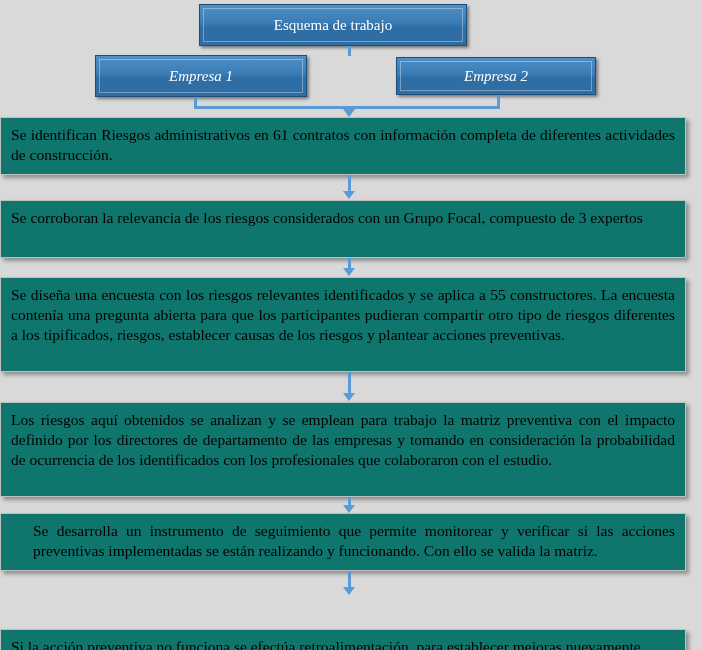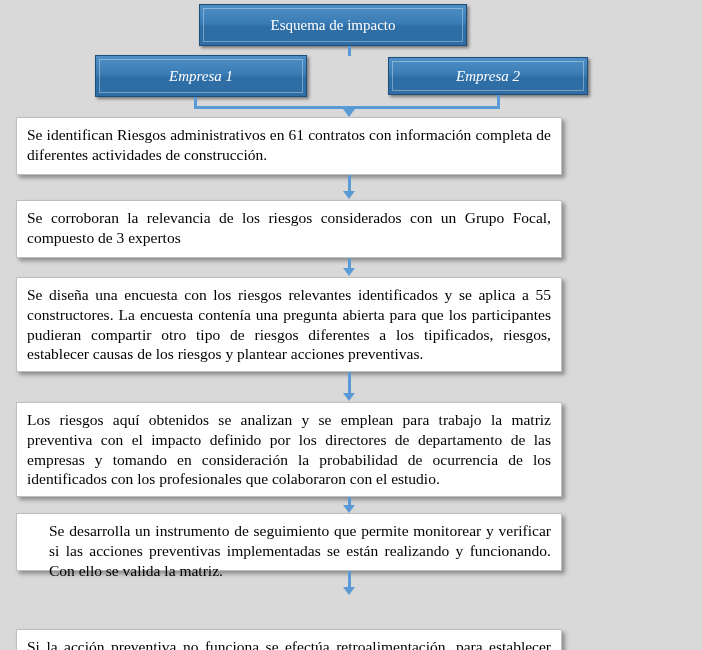--- a/index.html
+++ b/index.html
@@ -53,32 +53,32 @@
     width: 268px;
     height: 42px;
   }
   #box-emp1 {
     left: 95px;
     top: 55px;
     width: 212px;
     height: 42px;
   }
   #box-emp2 {
-    left: 388px;
+    left: 396px;
     top: 57px;
     width: 200px;
     height: 38px;
   }
 
   
   .step {
     position: absolute;
-    left: 16px;
-    width: 546px;
-    background: #ffffff;
+    left: 0;
+    width: 686px;
+    background: #0f766e;
     border: 1px solid #bfbfbf;
     box-shadow: 3px 3px 4px rgba(0,0,0,0.35);
     box-sizing: border-box;
     padding: 7px 10px 6px 10px;
     font-size: 15.5px;
     line-height: 1.28;
     color: #000000;
     text-align: justify;
   }
   #step-1 { top: 117px;  height: 58px; }
@@ -127,21 +127,21 @@
   #conn-5-6 { left: 348px; top: 571px; height: 17px; }
   #arrow-5-6 { left: 343px; top: 587px; }
 </style>
 </head>
 <body>
 
 <div class="canvas">
 
   <div class="blue-box" id="box-title">
     <span class="inner"></span>
-    <span>Esquema de impacto</span>
+    <span>Esquema de trabajo</span>
   </div>
 
   <div class="blue-box italic" id="box-emp1">
     <span class="inner"></span>
     <span>Empresa 1</span>
   </div>
 
   <div class="blue-box italic" id="box-emp2">
     <span class="inner"></span>
     <span>Empresa 2</span>

